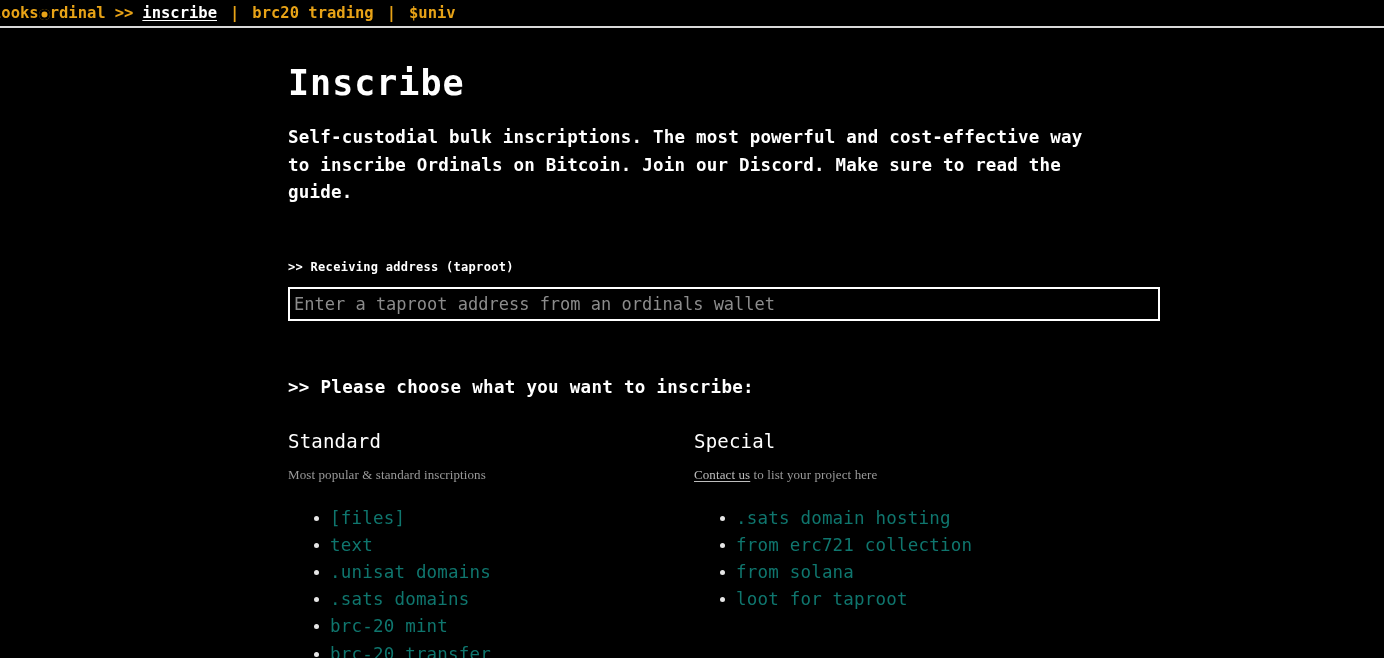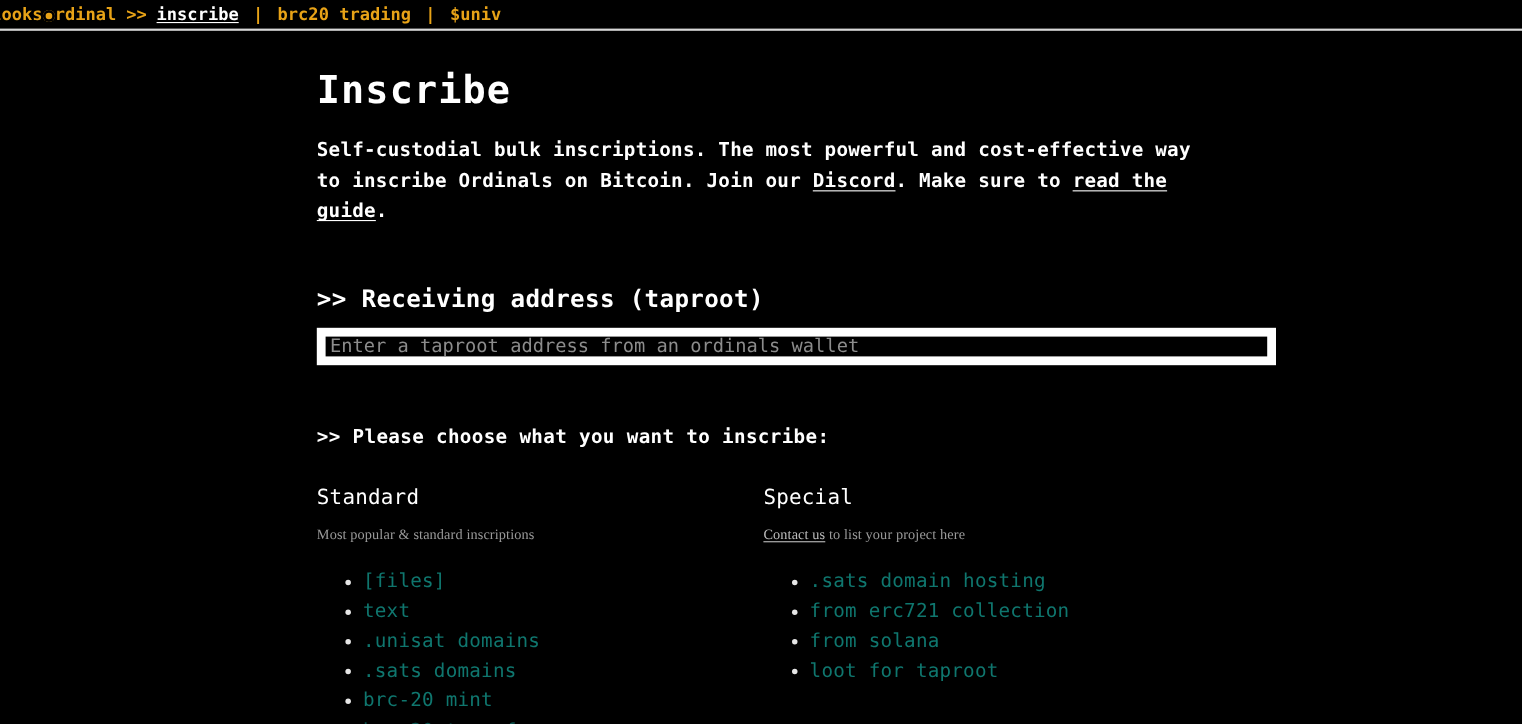--- a/index.html
+++ b/index.html
@@ -93,39 +93,38 @@
     margin-top: 20px;
     font-size: 17.5px;
     font-weight: bold;
     line-height: 1.58;
     max-width: 810px;
     color: #ffffff;
     letter-spacing: 0.2px;
   }
   .inline-link {
     color: #ffffff;
-    text-decoration: underline;
     text-underline-offset: 3px;
     cursor: pointer;
     font-weight: bold;
   }
 
   .section-label {
     margin-top: 53px;
-    font-size: 22px;
+    font-size: 12px;
     font-weight: bold;
     color: #ffffff;
     letter-spacing: 0.3px;
   }
   .addr-row { margin-top: 13px; }
   .addr-input {
     width: 872px;
     height: 34px;
     background: #000000;
-    border: 8px solid #ffffff;
+    border: 2px solid #ffffff;
     color: #ffffff;
     font-family: "DejaVu Sans Mono", "Liberation Mono", monospace;
     font-size: 17px;
     padding: 0 4px;
     outline: none;
     display: block;
   }
   .addr-input::placeholder {
     color: #8c8c8c;
     opacity: 1;

